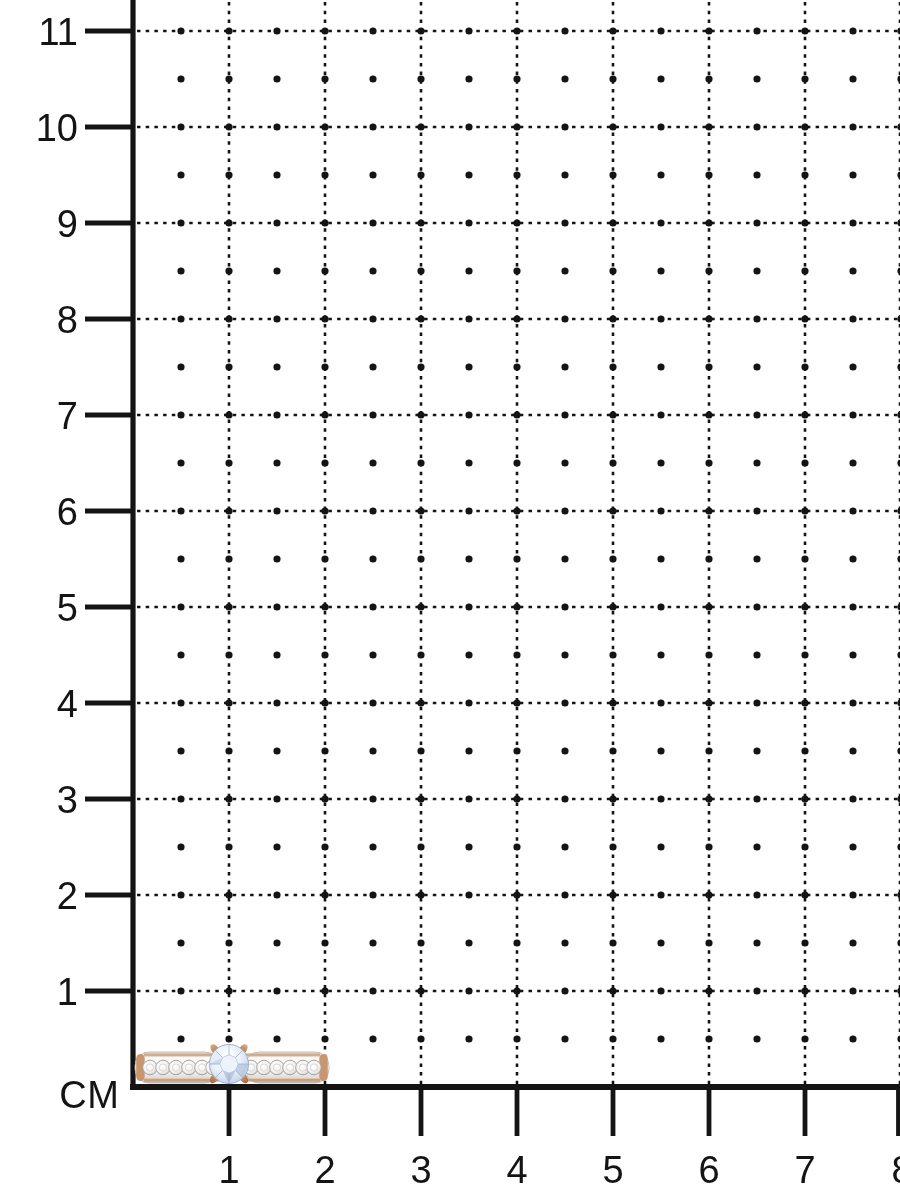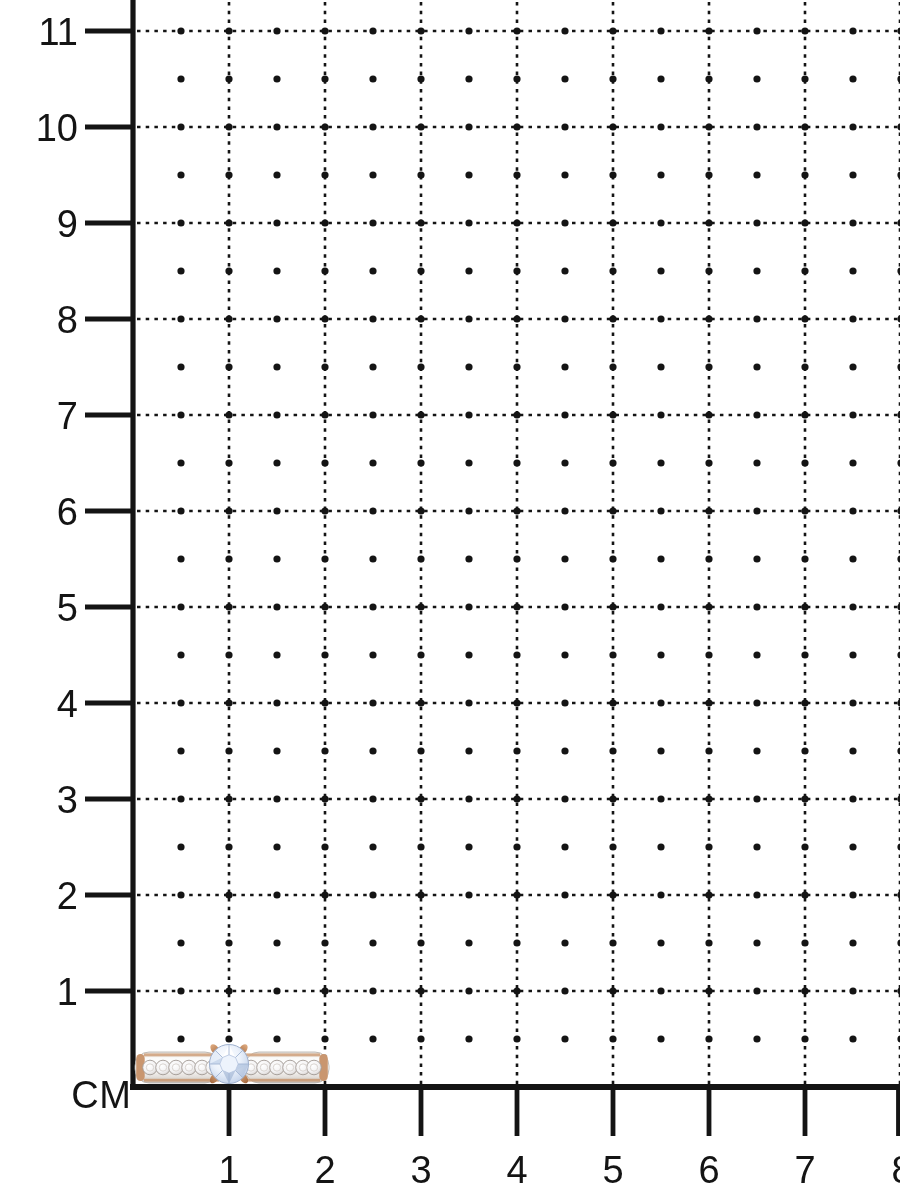--- a/index.html
+++ b/index.html
@@ -6,21 +6,21 @@
   .stage{
     position:relative;width:900px;height:1200px;overflow:hidden;background:#fff;
     font-family:"Liberation Sans",sans-serif;
   }
   #grid{position:absolute;left:0;top:0;}
   .tick-label{
     font-family:"Liberation Sans",sans-serif;
     font-size:38px;fill:#141414;
   }
   .cm-label{
-    position:absolute;left:12px;top:1076px;width:120px;height:40px;
+    position:absolute;left:0;top:1076px;width:120px;height:40px;
     text-align:right;font-size:38px;line-height:38px;color:#141414;
     letter-spacing:1px;
   }
   .ring{position:absolute;left:133px;top:1034px;}
 </style>
 </head>
 <body>
 
 <div class="stage">
 

